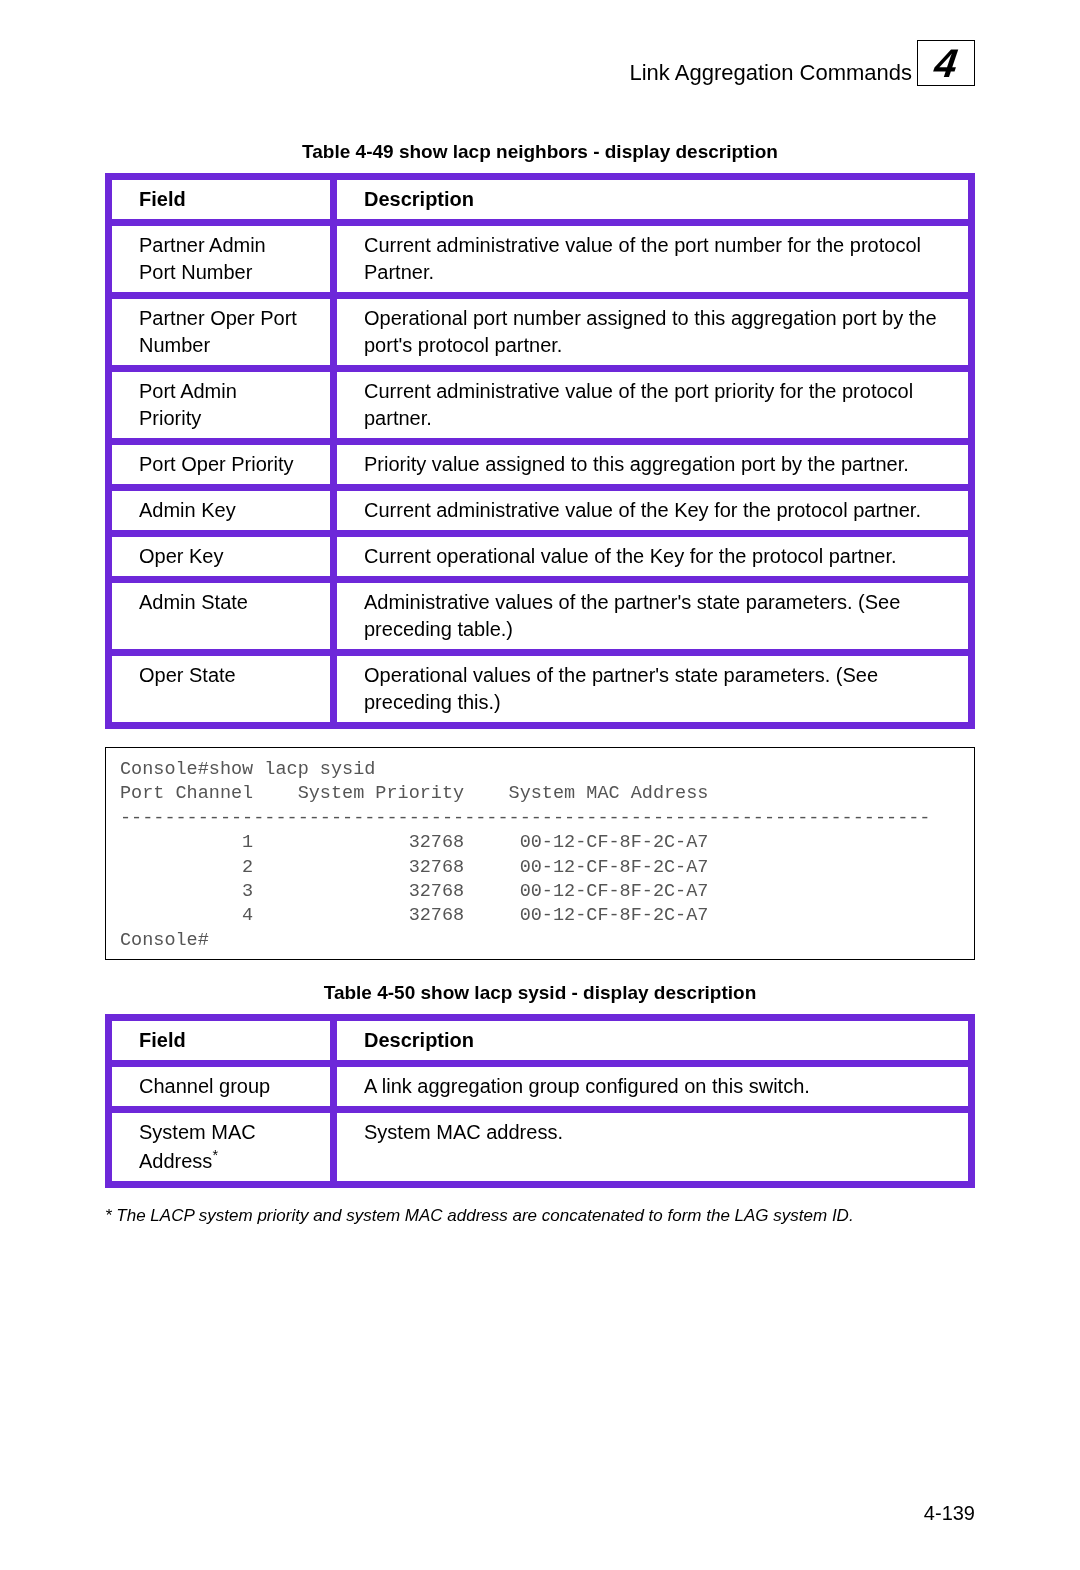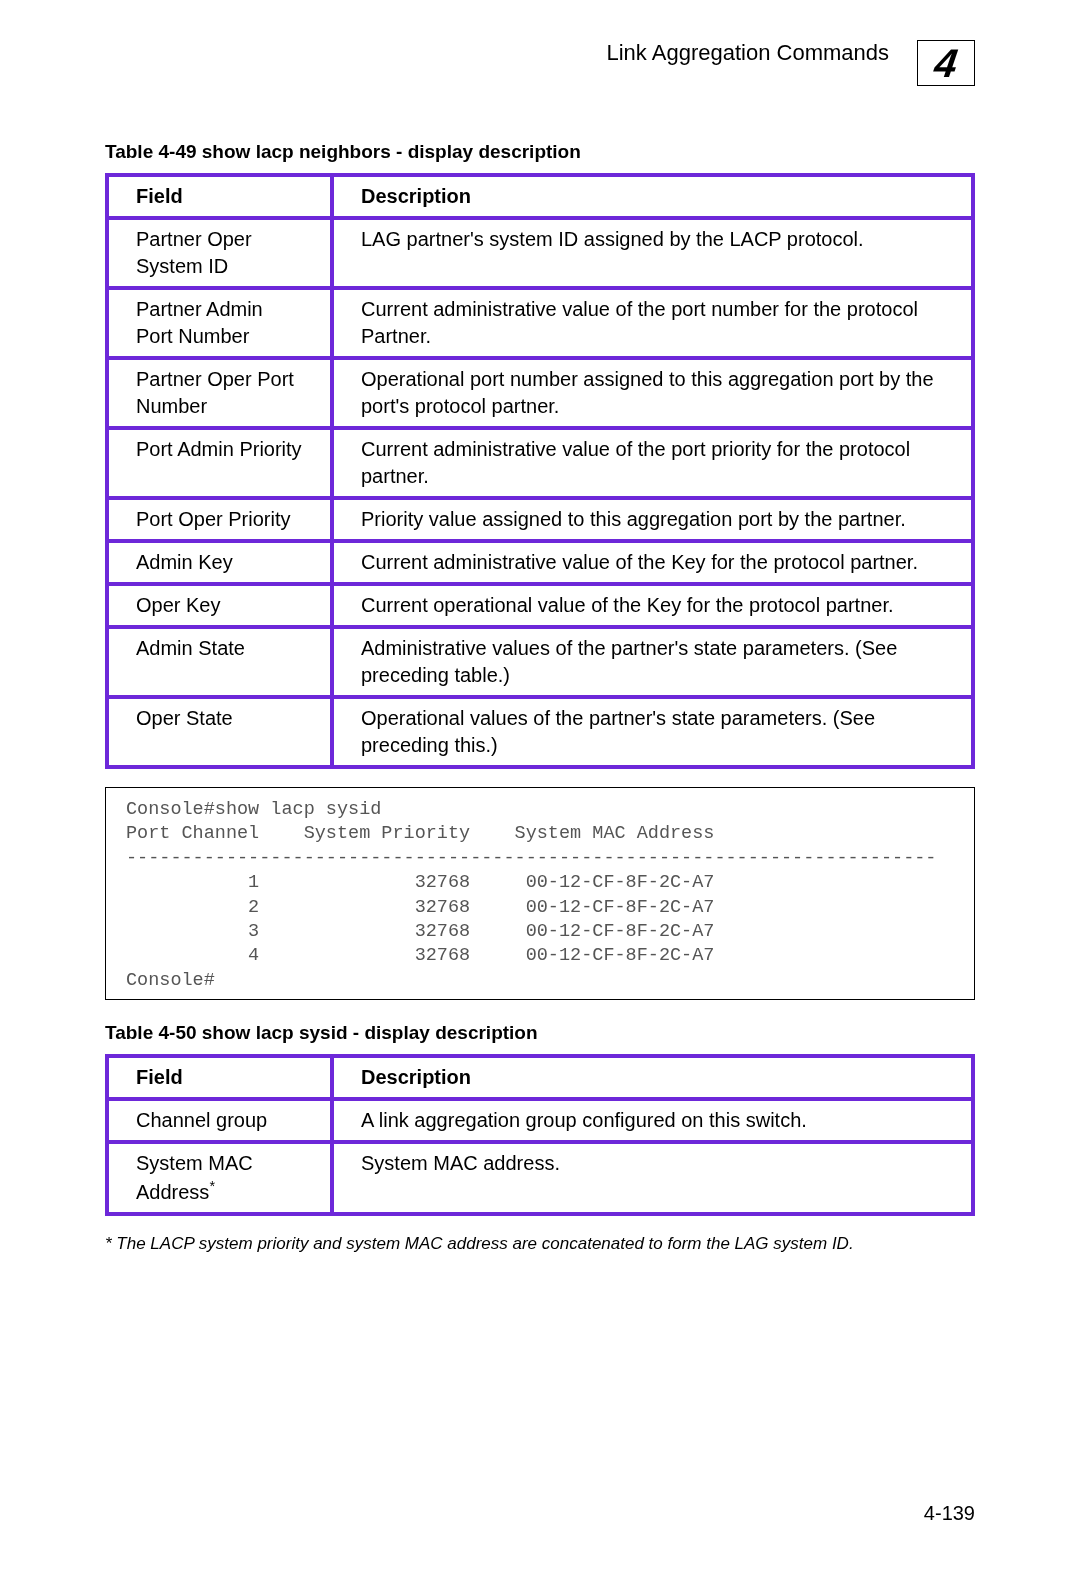--- a/index.html
+++ b/index.html
@@ -7,23 +7,23 @@
       font-family: Arial, Helvetica, sans-serif;
       width: 1080px;
       height: 1570px;
       background: #fff;
       color: #000;
       position: relative;
       padding: 40px 105px 40px 105px;
     }
     .header-row {
       display: flex;
-      align-items: flex-start;
+      align-items: flex-end;
       justify-content: flex-end;
-      gap: 28px;
+      gap: 5px;
       margin-bottom: 55px;
     }
     .header-title {
       font-size: 22px;
     }
     .chapter-badge {
       width: 58px;
       height: 46px;
       border: 1px solid #000;
       display: flex;
@@ -34,51 +34,51 @@
     }
     .chapter-badge .num {
       font-size: 40px;
       font-weight: 900;
       font-style: italic;
       transform: skewX(-8deg);
       line-height: 1;
       font-family: Arial, sans-serif;
     }
     .table-caption {
-      text-align: left;
+      text-align: center;
       font-weight: bold;
       font-size: 19px;
       margin-bottom: 10px;
       margin-top: 12px;
     }
     table.desc-table {
       width: 100%;
       border-collapse: collapse;
       border: 2px solid #000;
       margin-bottom: 18px;
     }
     table.desc-table th, table.desc-table td {
-      border: 4px solid #6d28d9;
+      border: 7px solid #6d28d9;
       padding: 6px 27px;
       text-align: left;
       vertical-align: top;
       font-size: 20px;
       line-height: 1.35;
     }
     table.desc-table th {
       font-weight: bold;
       border-bottom: 2px solid #000;
     }
     table.desc-table th:first-child,
     table.desc-table td:first-child {
       width: 225px;
     }
     .console-block {
       border: 1px solid #000;
-      padding: 10px 20px 6px;
+      padding: 10px 14px 6px;
       font-family: "Courier New", Courier, monospace;
       font-size: 18.5px;
       line-height: 1.32;
       color: #555;
       white-space: pre;
       margin-bottom: 22px;
       margin-top: 8px;
       overflow: hidden;
     }
     .footnote-ref { vertical-align: super; font-size: 0.72em; }
@@ -106,24 +106,20 @@
 
 <div class="table-caption">Table 4-49    show lacp neighbors - display description</div>
 <table class="desc-table">
   <thead>
     <tr>
       <th>Field</th>
       <th>Description</th>
     </tr>
   </thead>
   <tbody id="table49-body">
-      <tr>
-        <td>Partner Oper System ID</td>
-        <td>LAG partner's system ID assigned by the LACP protocol.</td>
-      </tr>
       <tr>
         <td>Partner Admin Port Number</td>
         <td>Current administrative value of the port number for the protocol Partner.</td>
       </tr>
       <tr>
         <td>Partner Oper Port Number</td>
         <td>Operational port number assigned to this aggregation port by the port's protocol partner.</td>
       </tr>
       <tr>
         <td>Port Admin Priority</td>

